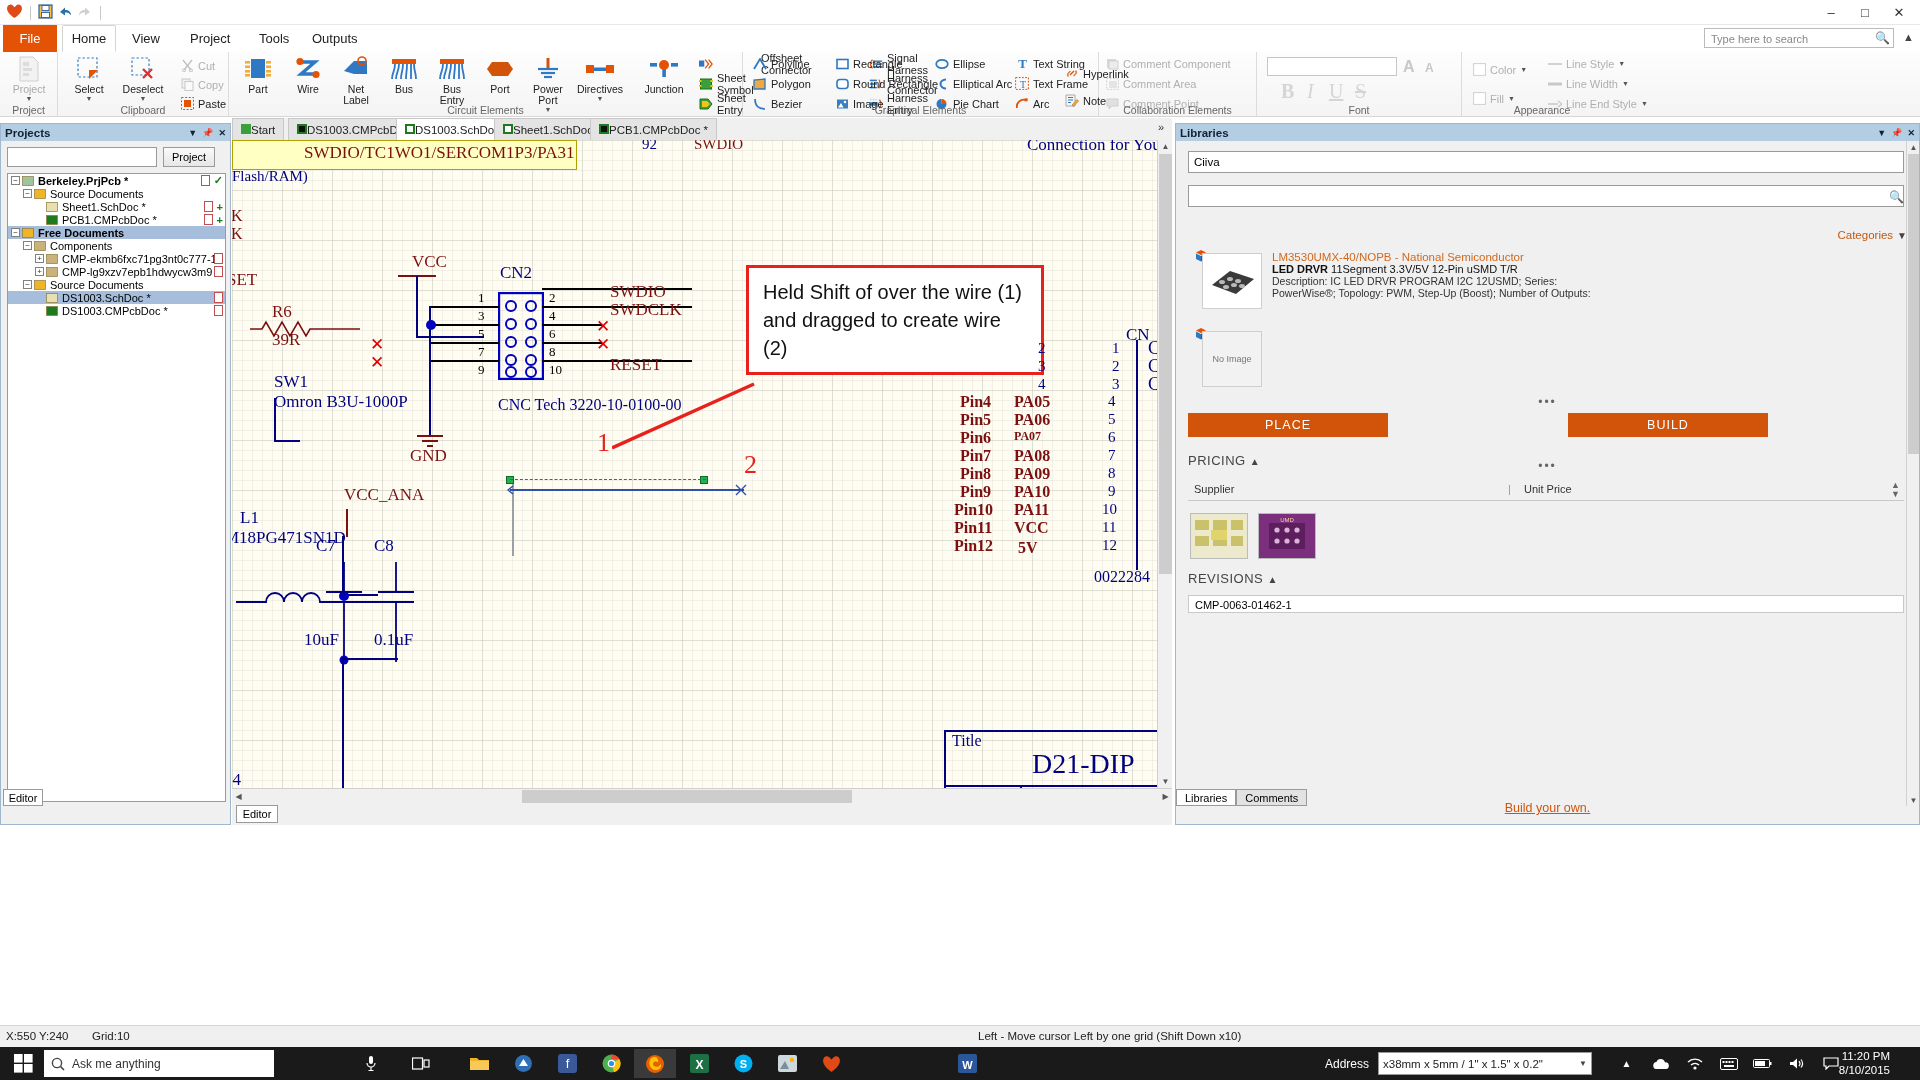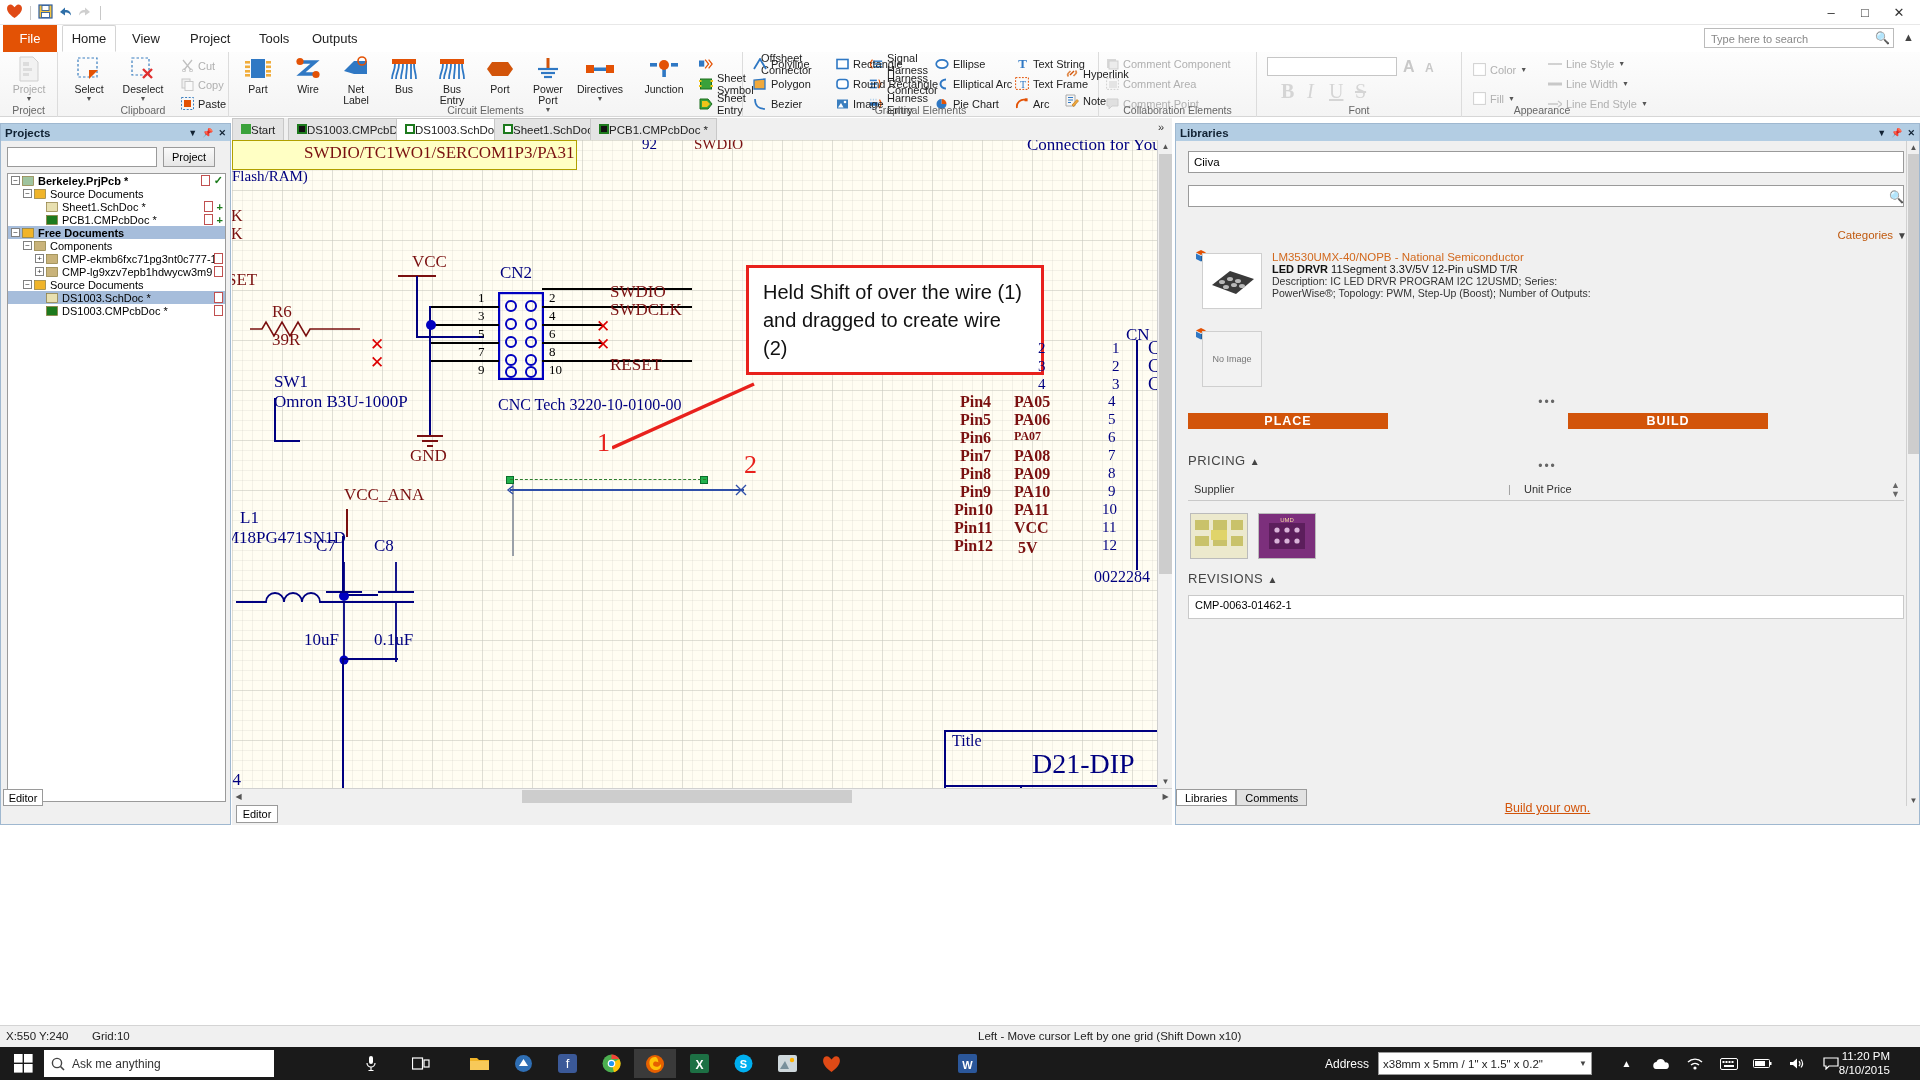--- a/index.html
+++ b/index.html
@@ -86,21 +86,21 @@
   .cats { position:absolute; right:12px; top:88px; font-size:11.5px; color:#c05a10; display:flex; gap:4px; align-items:center; }
   .libitem { position:absolute; left:10px; width:705px; }
   .libthumb { position:absolute; left:16px; width:60px; height:56px; border:1px solid #cfcfcf; background:#fff;
               display:flex; align-items:center; justify-content:center; overflow:hidden; }
   .cube { position:absolute; left:8px; width:14px; height:14px; }
   .li-title { font-size:11.5px; color:#d2691e; }
   .li-sub { font-size:11px; font-weight:bold; color:#111; }
   .li-sub .grey { font-weight:normal; }
   .li-desc { font-size:10.5px; color:#333; line-height:12px; }
   .dots { position:absolute; width:100%; text-align:center; color:#666; font-size:12px; letter-spacing:2px; }
-  .orangebtn { position:absolute; height:16px; background:#d2540a; color:#fff; font-size:12.5px; font-weight:bold;
+  .orangebtn { position:absolute; height:24px; background:#d2540a; color:#fff; font-size:12.5px; font-weight:normal;
                display:flex; align-items:center; justify-content:center; letter-spacing:1px; }
   .sect-h { position:absolute; font-size:13px; color:#444; letter-spacing:.5px; }
   .sect-chev { font-size:10px; color:#444; }
   .tbl-head { position:absolute; border-bottom:1px solid #c9c9c9; font-size:11px; color:#333; }
   .swatch { position:absolute; width:58px; height:46px; border:1px solid #bbb; }
   .libfoot-tabs { position:absolute; left:0; bottom:0; height:17px; display:flex; }
   .lft { height:17px; border:1px solid #9a9a9a; background:#e2e2e2; font-size:11px; padding:0 8px;
          display:flex; align-items:center; }
   .lft.active { background:#fff; }
 
@@ -1169,21 +1169,21 @@
               <circle cx="38" cy="27" r="2.6"></circle>
             </g>
           <text x="28" y="8" font-size="6" fill="#f3d9a0" text-anchor="middle" font-family="sans-serif">UMD</text>
         </svg>
       </div>
 
       <div class="sect-h" style="left:12px;top:430px;">
         <span>REVISIONS</span>
         <span class="sect-chev">▲</span>
       </div>
-      <div style="position:absolute;left:12px;top:454px;width:716px;height:24px;background:#fff;border:1px solid #c9c9c9;font-size:11px;padding:3px 6px;">CMP-0063-01462-1</div>
+      <div style="position:absolute;left:12px;top:454px;width:716px;height:18px;background:#fff;border:1px solid #c9c9c9;font-size:11px;padding:3px 6px;">CMP-0063-01462-1</div>
 
       <div style="position:absolute;left:0;top:660px;width:743px;text-align:center;font-size:12.5px;color:#d2540a;text-decoration:underline;">Build your own.</div>
 
       <div class="libfoot-tabs">
         <div class="lft active">Libraries</div>
         <div class="lft">Comments</div>
       </div>
     </div>
     <div class="vsb" style="right:0;top:17px;width:13px;bottom:18px;">
       <div class="sbarrow" style="left:0;top:0;width:13px;height:12px;">▲</div>

